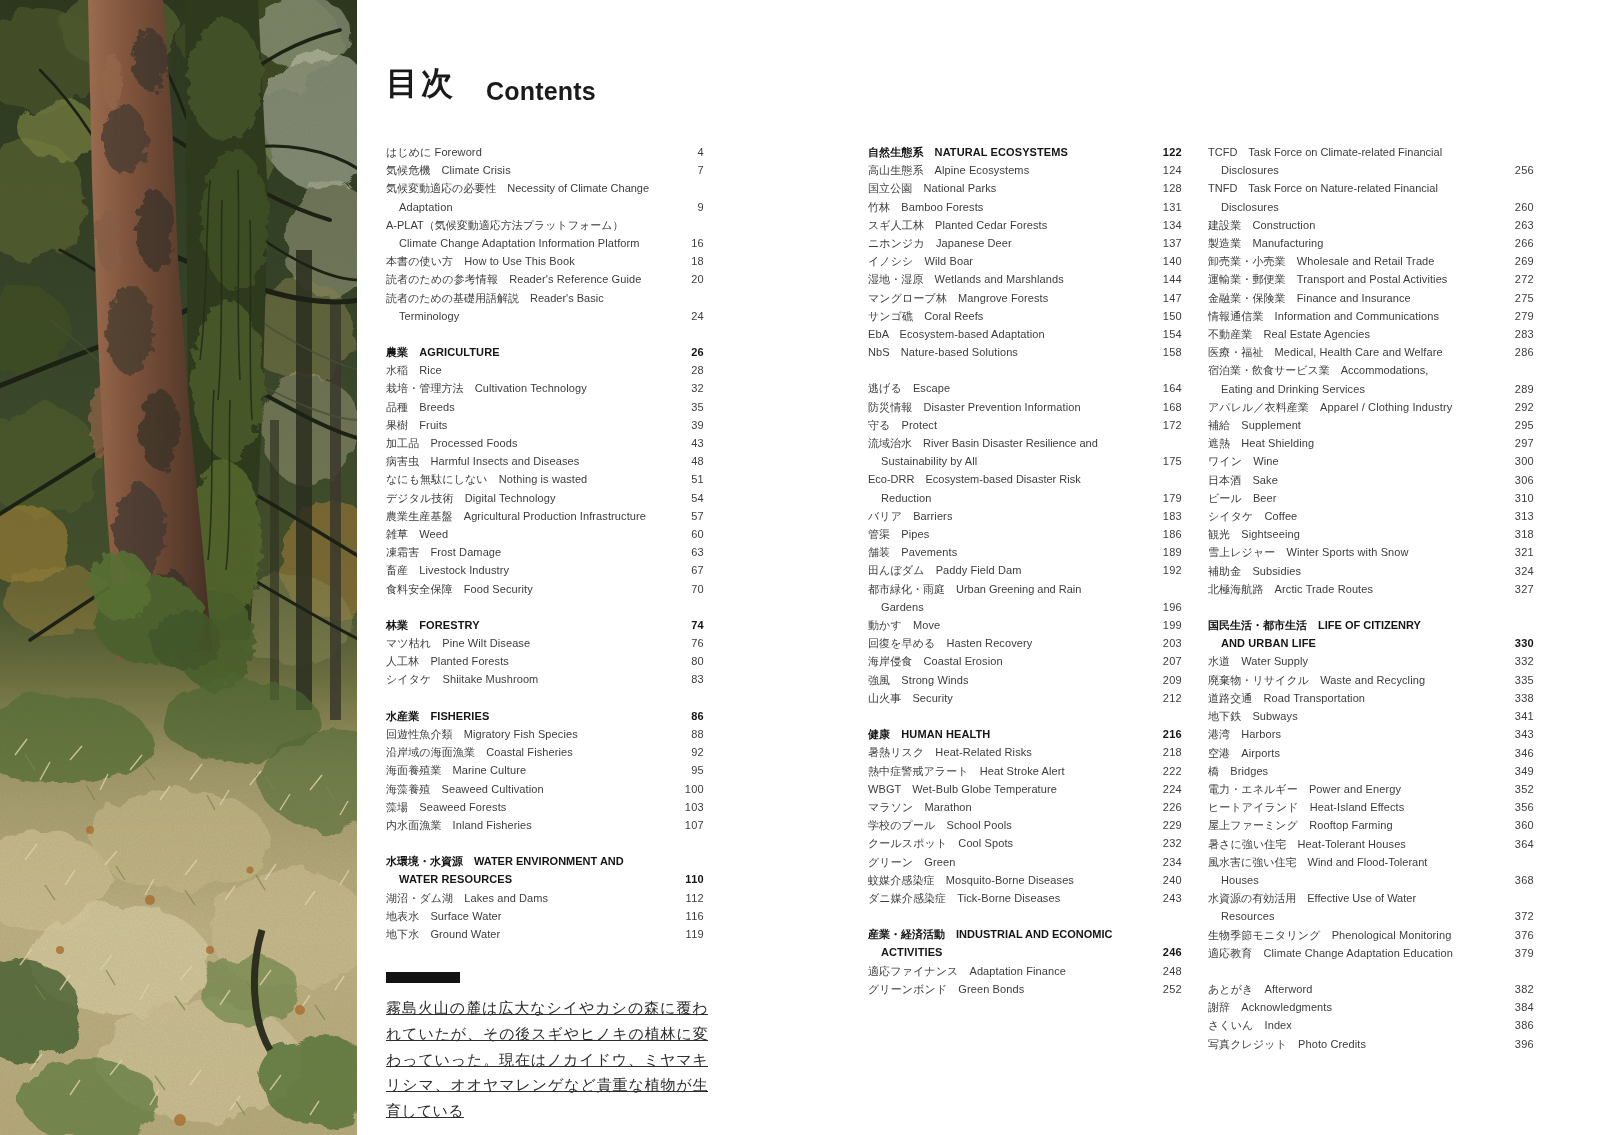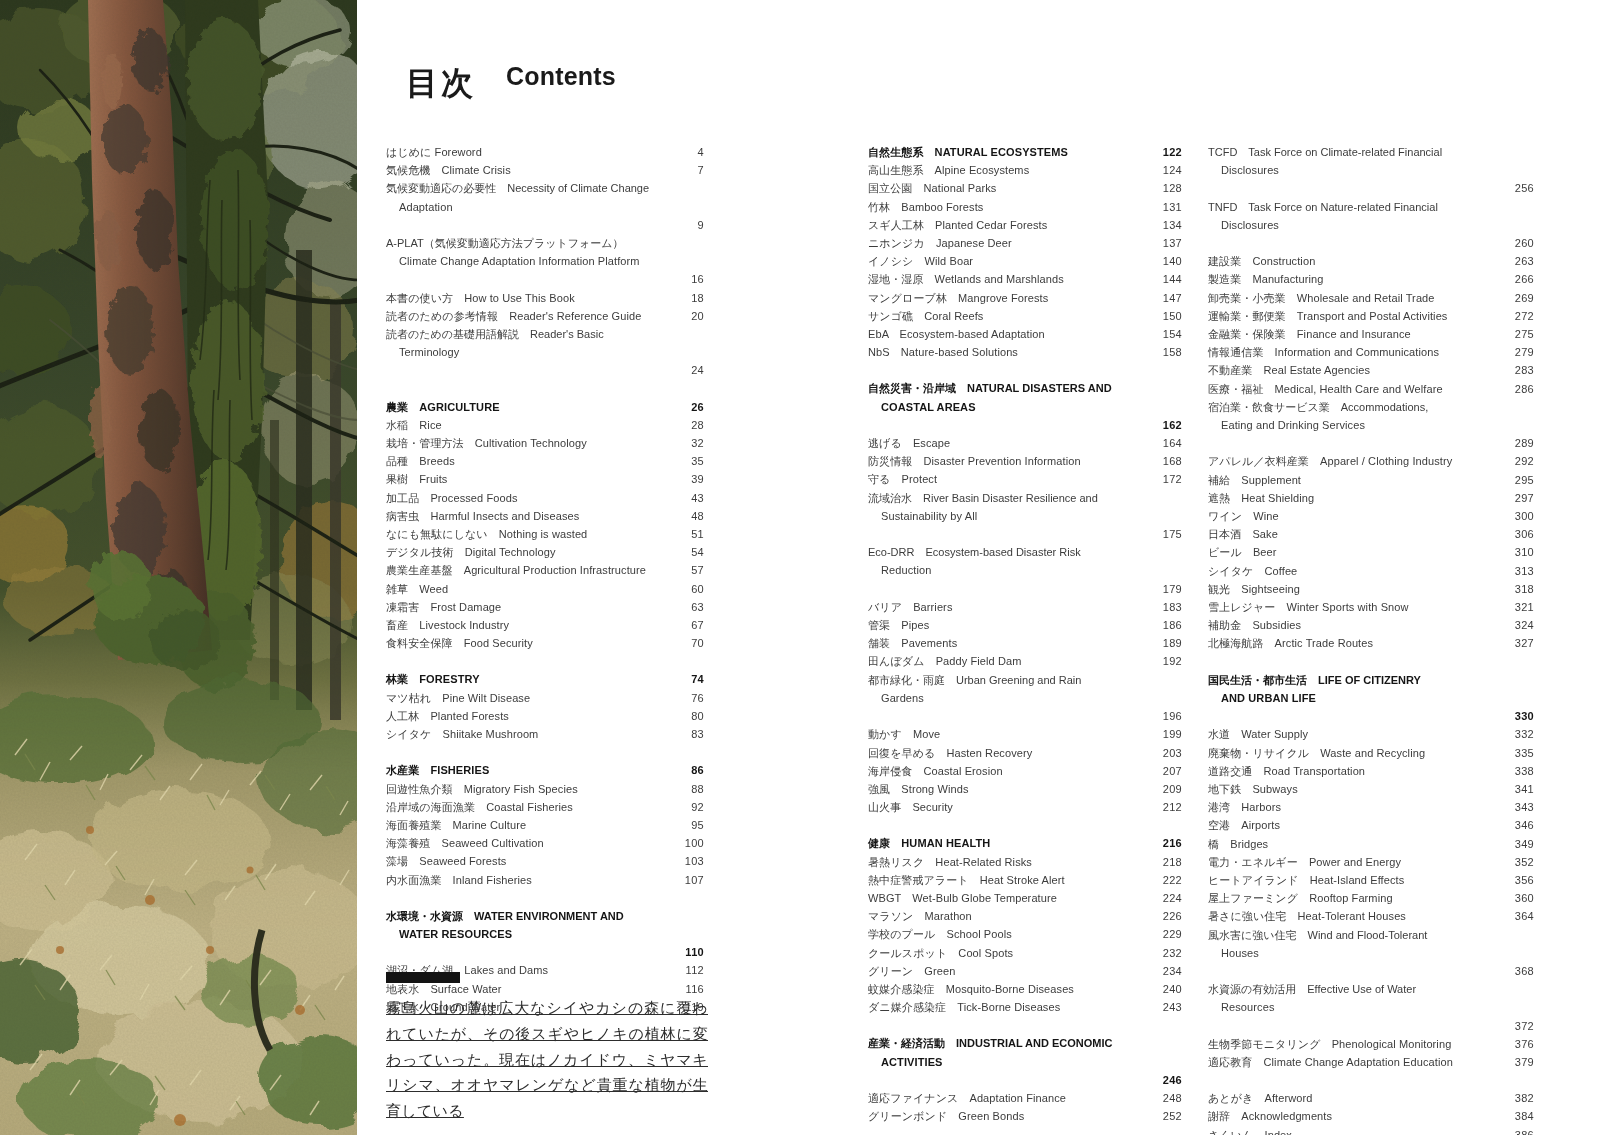--- a/index.html
+++ b/index.html
@@ -2,32 +2,32 @@
 <html><head>
 <meta charset="utf-8">
 <style>
   html,body{margin:0;padding:0;}
   body{
     width:1600px;height:1135px;position:relative;background:#ffffff;
     font-family:"Liberation Sans","DejaVu Sans",sans-serif;color:#3a3a3a;
     overflow:hidden;
   }
   .photo{position:absolute;left:0;top:0;width:357px;height:1135px;overflow:hidden;background:#33401f;}
-  .title{position:absolute;left:386px;top:62px;display:flex;align-items:flex-start;gap:30px;color:#1a1a1a;margin-left:20px;}
+  .title{position:absolute;left:386px;top:62px;display:flex;align-items:flex-end;gap:30px;color:#1a1a1a;}
   .title .jp{font-size:32px;font-weight:700;letter-spacing:3px;}
   .title .en{font-size:25px;font-weight:700;letter-spacing:0.2px;}
   .toc-col{position:absolute;top:143px;font-size:11px;line-height:18.2px;color:#3c3c3c;}
   #col1{left:386px;width:318px;}
   #col2{left:868px;width:314px;}
   #col3{left:1208px;width:326px;}
   .toc-section{margin-bottom:18px;}
   .row{display:flex;align-items:baseline;}
   .lbl{white-space:nowrap;letter-spacing:0.1px;}
   .pg{margin-left:auto;padding-left:8px;letter-spacing:0.3px;}
-  .l2{padding-left:13px;flex-direction:column;}
+  .l2{padding-left:13px;}
   .bold{font-weight:700;color:#151515;justify-content:flex-end;}
   .caption{position:absolute;left:386px;top:972px;width:322px;color:#2d2d2d;}
   .caption-bar{width:74px;height:11px;background:#131313;margin-bottom:12px;}
   .caption-text{font-size:15px;line-height:1.72;letter-spacing:0.3px;text-align:justify;text-decoration:underline;}
 </style>
 </head>
 <body>
 
 <div class="photo">
   <svg width="357" height="1135" viewBox="0 0 357 1135" xmlns="http://www.w3.org/2000/svg">
@@ -451,27 +451,20 @@
       <div class="toc-item row">
         <span class="lbl">EbA　Ecosystem-based Adaptation</span>
         <span class="pg">154</span>
       </div>
       <div class="toc-item row">
         <span class="lbl">NbS　Nature-based Solutions</span>
         <span class="pg">158</span>
       </div>
     </div>
     <div class="toc-section">
-      <div class="toc-item bold">
-        <div class="l1">自然災害・沿岸域　NATURAL DISASTERS AND</div>
-        <div class="l2 row">
-          <span class="lbl">COASTAL AREAS</span>
-          <span class="pg">162</span>
-        </div>
-      </div>
       <div class="toc-item row">
         <span class="lbl">逃げる　Escape</span>
         <span class="pg">164</span>
       </div>
       <div class="toc-item row">
         <span class="lbl">防災情報　Disaster Prevention Information</span>
         <span class="pg">168</span>
       </div>
       <div class="toc-item row">
         <span class="lbl">守る　Protect</span>

